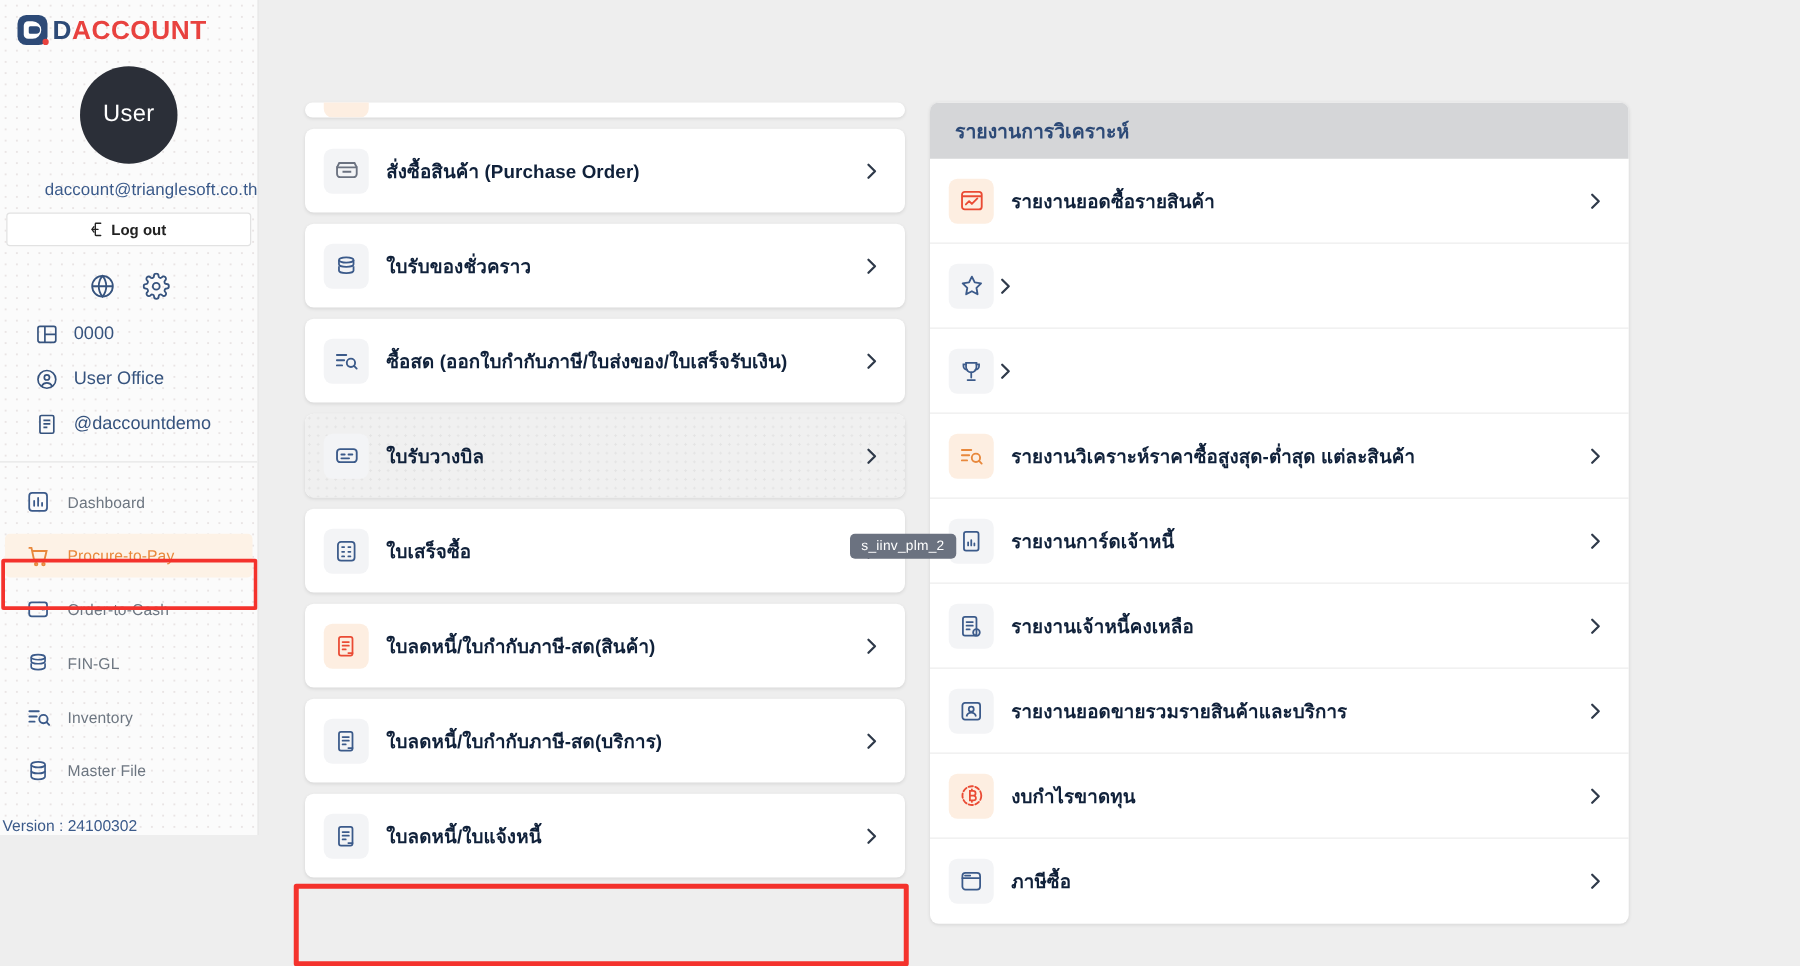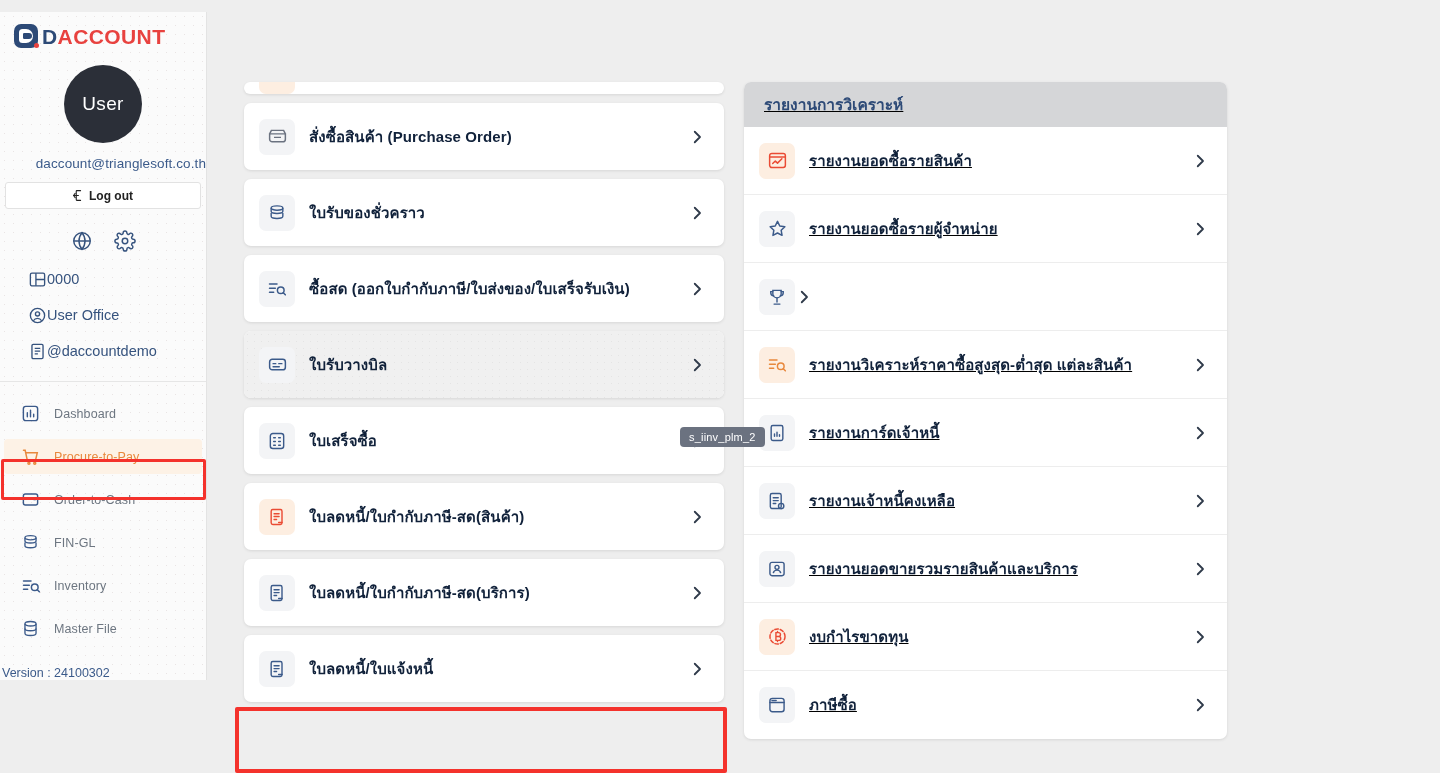--- a/index.html
+++ b/index.html
@@ -13,21 +13,20 @@
 
   
   #sidebar {
     width: 207px; height: 668px; flex: 0 0 207px;
     background-color: #fbfbfb;
     background-image: radial-gradient(#e9e4e4 0.9px, transparent 0.9px);
     background-size: 9px 9px;
     border-right: 1px solid #e3e3e3;
     position: relative;
     overflow: hidden;
-    margin-top: 12px;
   }
   .brand { display: flex; align-items: center; gap: 4px; padding: 12px 0 0 14px; }
   .brand-mark {
     width: 24px; height: 24px; border-radius: 7px;
     background: #2d4a77; position: relative; flex: 0 0 24px;
   }
   .brand-mark::after {
     content: ""; position: absolute; left: 5px; top: 5px;
     width: 14px; height: 14px; border-radius: 4px 8px 8px 4px;
     background: #ffffff;
@@ -61,21 +60,21 @@
     background: #ffffff; border: 1px solid #e2e2e2; border-radius: 3px;
     display: flex; align-items: center; justify-content: center; gap: 3px;
     font-size: 12px; font-weight: 700; color: #222; cursor: pointer;
   }
   .logout-btn svg { display: block; }
 
   .icon-row { display: flex; justify-content: center; gap: 21px; margin-top: 21px; }
   .icon-row .ic { cursor: pointer; }
 
   .info-list { margin-top: 17px; padding-left: 27px; display: flex; flex-direction: column; gap: 16px; }
-  .info-item { display: flex; align-items: center; font-size: 14.5px; color: #36537e; }
+  .info-item { display: flex; align-items: center; gap: 12px; font-size: 14.5px; color: #36537e; }
   .info-item .ic { width: 20px; height: 20px; flex: 0 0 20px; display: flex; align-items: center; justify-content: center; }
 
   .sb-divider { margin-top: 20px; border-top: 1px solid #e6e6e6; }
 
   .nav { margin-top: 10px; display: flex; flex-direction: column; }
   .nav-item {
     display: flex; align-items: center; gap: 13px;
     height: 35px; padding-left: 16px; margin: 4px 4px;
     border-radius: 4px; cursor: pointer;
     font-size: 12.5px; color: #6d7681; letter-spacing: .1px;
@@ -86,21 +85,21 @@
     position: absolute; left: 1px; top: 447px; width: 205px; height: 41px;
     border: 3px solid #f4322c; border-radius: 2px; pointer-events: none;
   }
   .version { margin-top: 16px; padding-left: 2px; font-size: 12.5px; color: #3b5a8a; font-weight: 400; }
 
   
   #main { flex: 1; position: relative; height: 773px; overflow: hidden; }
 
   .col { position: absolute; top: 82px; }
   #col-mid { left: 37px; width: 480px; }
-  #col-right { left: 537px; width: 483px; text-decoration: underline; }
+  #col-right { left: 537px; width: 559px; }
 
   
   .card {
     background: #ffffff; border-radius: 7px;
     box-shadow: 0 1px 3px rgba(0,0,0,.10);
     margin-bottom: 9px;
     overflow: hidden;
   }
   .row {
     display: flex; align-items: center;
@@ -482,21 +481,20 @@
               </svg>
           </div>
         </div>
 
         <div class="row">
           <div class="ibox">
             <svg width="21" height="21" viewBox="0 0 24 24" fill="none" stroke="#3b5a8a" stroke-width="1.7" stroke-linejoin="round">
                 <path d="M12 3.8l2.6 5.3 5.8.85-4.2 4.1 1 5.8-5.2-2.7-5.2 2.7 1-5.8-4.2-4.1 5.8-.85z"></path>
               </svg>
           </div>
-          <div class="label">รายงานยอดซื้อรายผู้จำหน่าย</div>
           <div class="chev">
             <svg width="18" height="18" viewBox="0 0 24 24" fill="none" stroke="#2f3a4a" stroke-width="2.4" stroke-linecap="round" stroke-linejoin="round">
                 <path d="M9 5l7 7-7 7"></path>
               </svg>
           </div>
         </div>
 
         <div class="row">
           <div class="ibox">
             <svg width="20" height="20" viewBox="0 0 24 24" fill="none" stroke="#3b5a8a" stroke-width="1.7" stroke-linecap="round">

